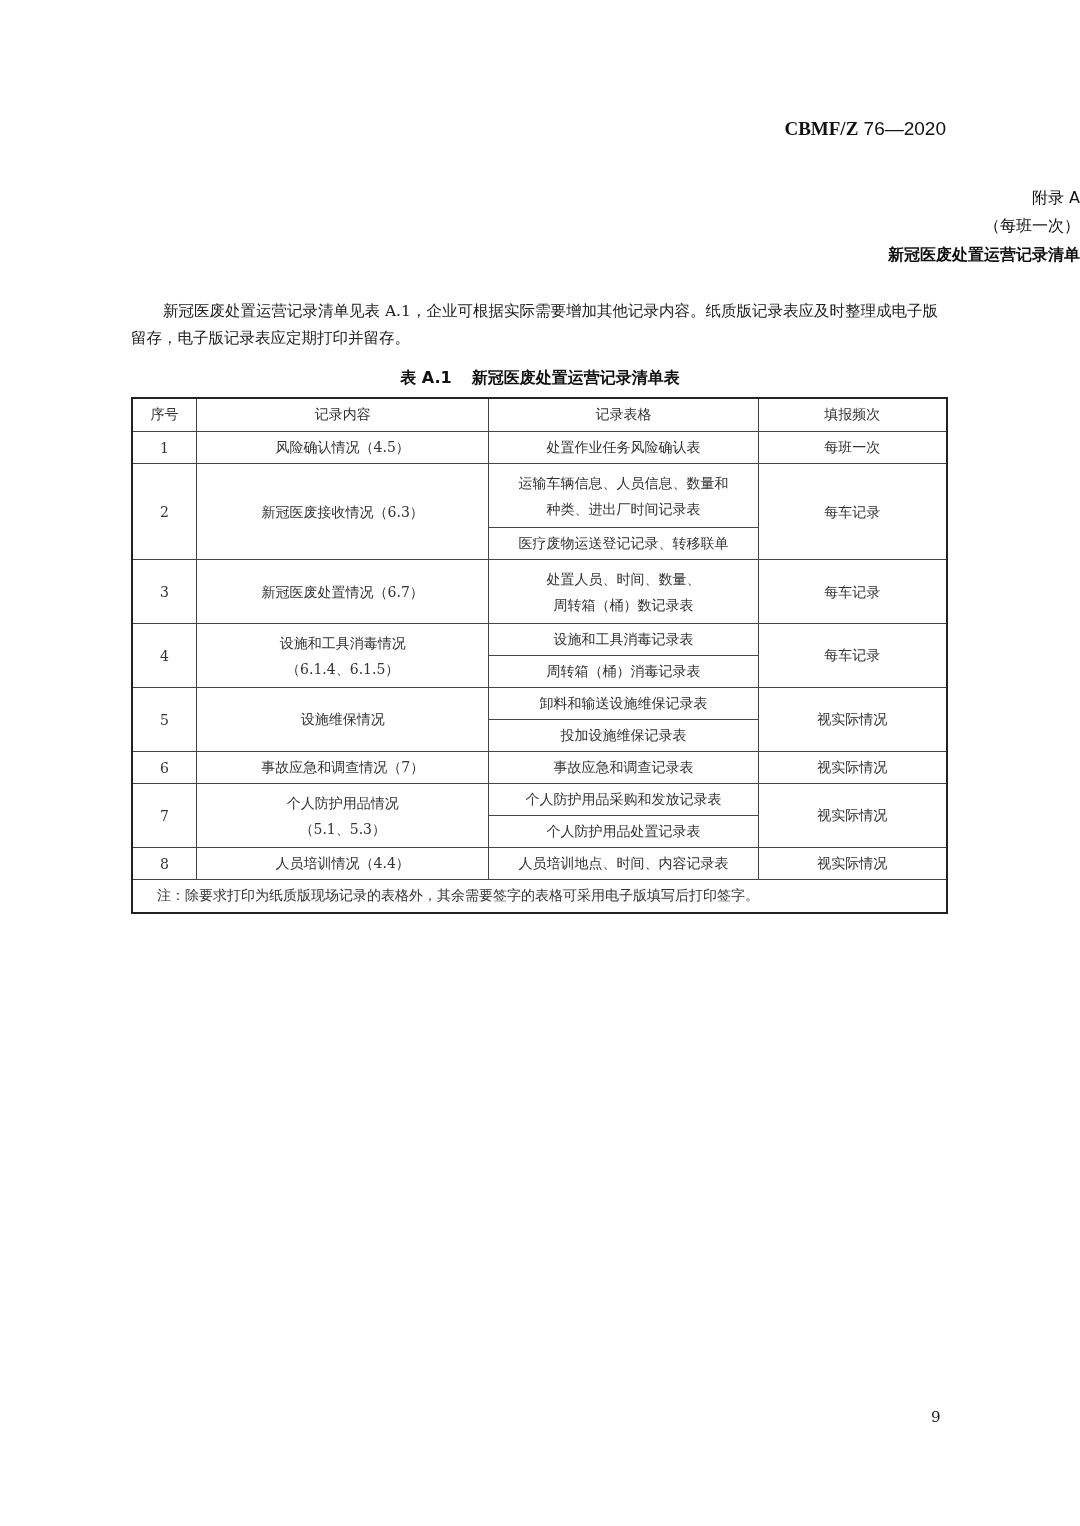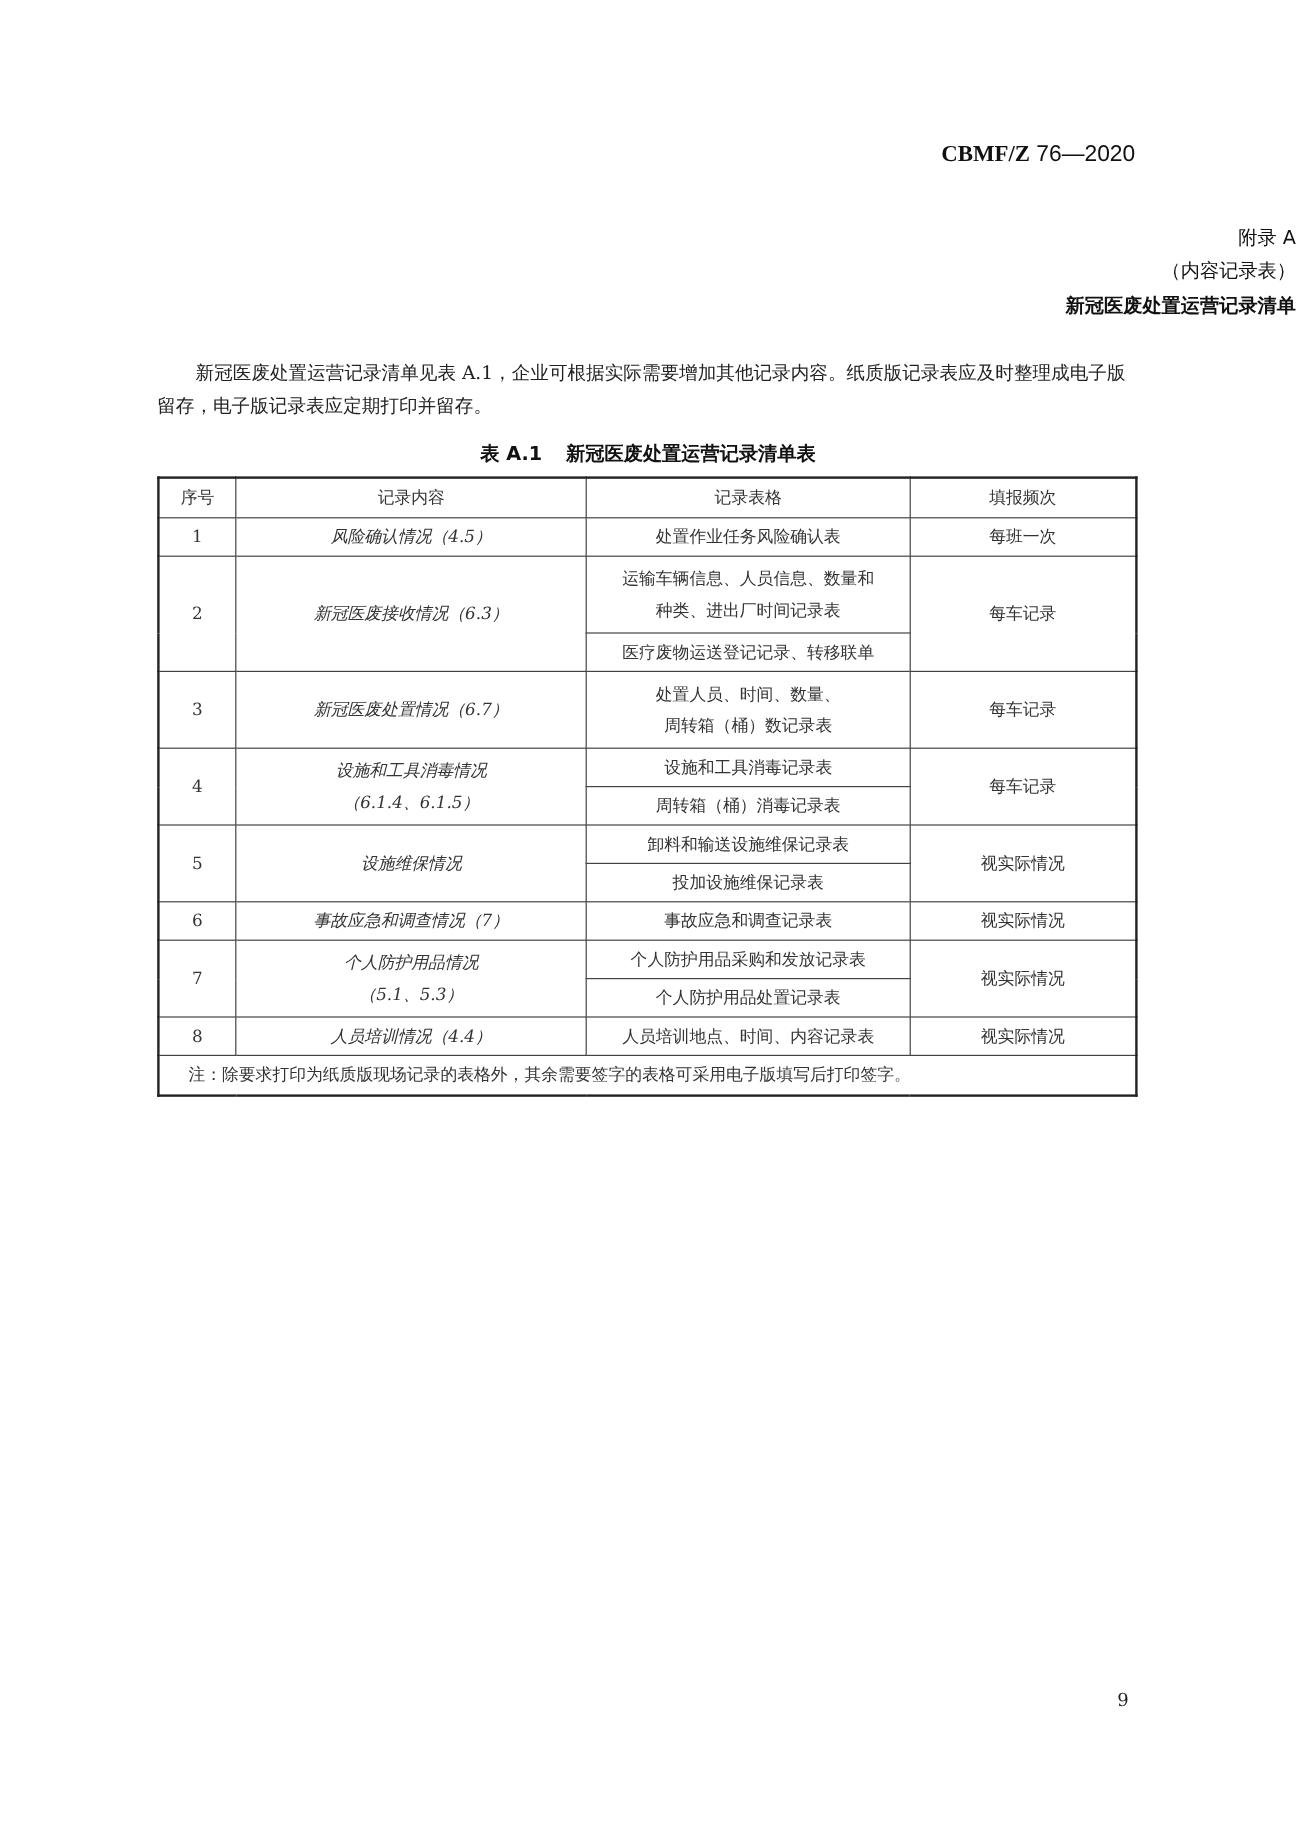--- a/index.html
+++ b/index.html
@@ -8,35 +8,35 @@
   .std-code .yr{font-weight:normal;font-family:"Liberation Sans",sans-serif;}
   .heading{position:absolute;left:0;width:1080px;text-align:right;font-family:"DejaVu Sans",sans-serif;font-size:16px;color:#111;}
   .para{position:absolute;left:131px;width:818px;font-size:15.5px;line-height:27px;color:#222;}
   .para .indent{display:inline-block;width:32px;}
   .caption{position:absolute;left:0;width:1080px;text-align:center;top:368px;font-family:"DejaVu Sans",sans-serif;font-size:16px;font-weight:bold;color:#111;}
   .caption .gap{display:inline-block;width:20px;}
   table{position:absolute;left:131px;top:397px;width:817px;border-collapse:collapse;border:2px solid #222;font-size:14px;color:#333;}
   td,th{border:1px solid #444;text-align:center;vertical-align:middle;padding:0;font-weight:normal;margin-left:36px;}
   th{height:32px;}
   td.c0{width:65px;}
-  td.c1{width:300px;font-style:italic;}
+  td.c1{width:300px;}
   td.c2{width:277px;}
   td.c3{width:194px;}
   .h1{height:32px;}
   .h2{height:64px;line-height:26px;}
   .note{text-align:left;padding-left:24px;height:32px;}
   .pgnum{position:absolute;left:931px;top:1408px;font-size:15px;color:#222;}
 </style>
 </head>
 <body>
 
 <div class="std-code"><span>CBMF/Z</span><span class="yr"> 76—2020</span></div>
 
 <div class="heading" style="top:188px;">附录 A</div>
-<div class="heading" style="top:216px;">（内容记录表）</div>
+<div class="heading" style="top:216px;">（每班一次）</div>
 <div class="heading" style="top:245px;font-weight:bold;">新冠医废处置运营记录清单</div>
 
 <div class="para" style="top:298px;"><span class="indent"></span><span>新冠医废处置运营记录清单见表 A.1，企业可根据实际需要增加其他记录内容。纸质版记录表应及时整理成电子版留存，电子版记录表应定期打印并留存。</span></div>
 
 <div class="caption"><span>表 A.1</span><span class="gap"></span><span>新冠医废处置运营记录清单表</span></div>
 
 <table>
   <tbody>
       <tr>
     <th class="c0">序号</th>

